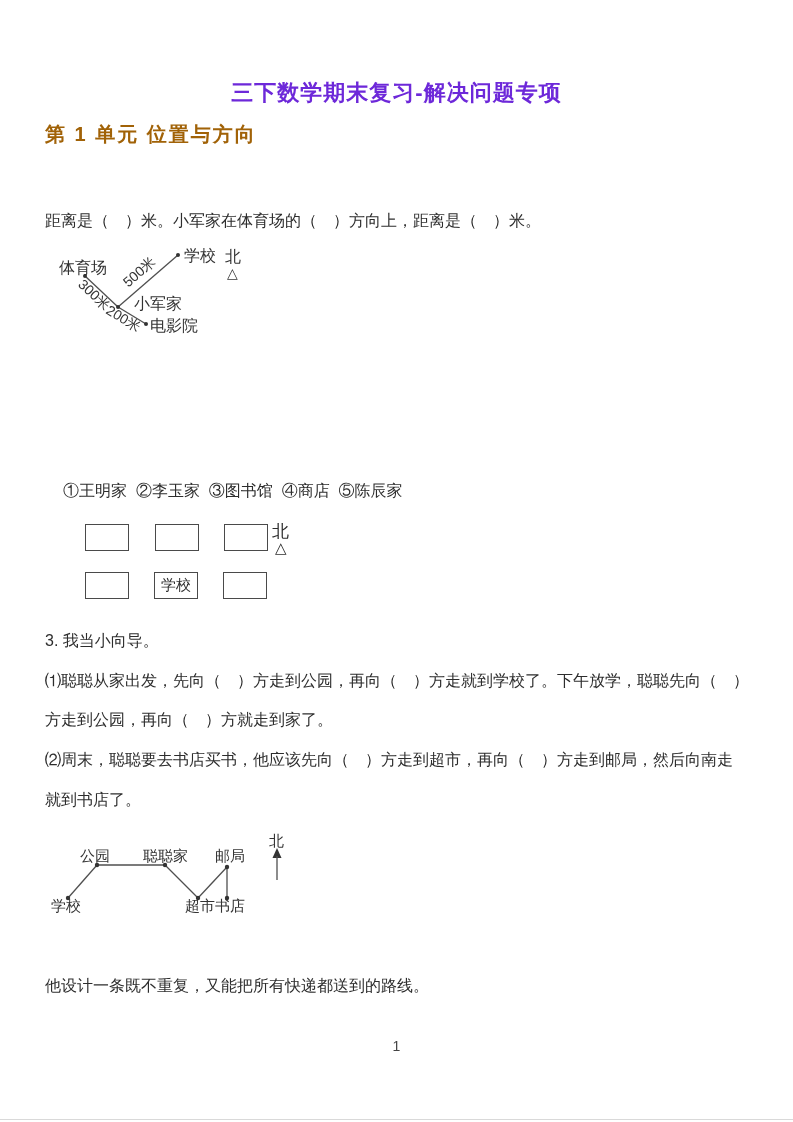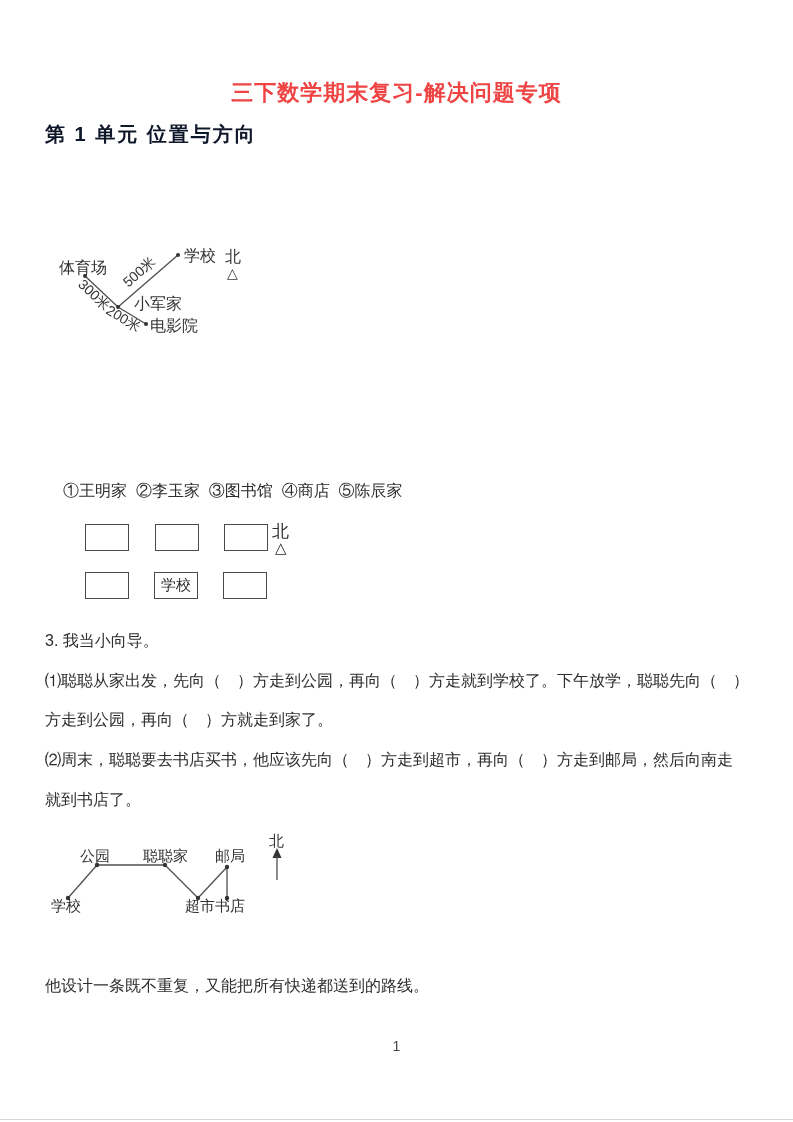--- a/index.html
+++ b/index.html
@@ -8,28 +8,28 @@
     width:793px;height:1122px;
     background:#ffffff;
     font-family:"Liberation Sans", sans-serif;
     color:#2d2d2d;
     overflow:hidden;
   }
   .doc-title{
     position:absolute;top:78px;left:0;right:0;
     text-align:center;
     font-size:22px;font-weight:bold;
-    color:#ef4444;
+    color:#6d28d9;
     letter-spacing:1px;
     white-space:pre;
   }
   .section-header{
     position:absolute;top:121px;left:45px;
     font-size:20px;font-weight:bold;
-    color:#0f172a;
+    color:#a16207;
     letter-spacing:2px;
     white-space:pre;
   }
   .tline{
     position:absolute;left:45px;
     font-size:16px;line-height:20px;
     white-space:pre;
     color:#2d2d2d;
   }
   .indent{left:63px;}
@@ -57,20 +57,21 @@
 </style>
 </head>
 <body>
 
 <div class="page">
 
   <div class="doc-title">三下数学期末复习-解决问题专项</div>
 
   <div class="section-header">第 1 单元 位置与方向</div>
 
+  <div class="tline" style="top:211px">距离是（　）米。小军家在体育场的（　）方向上，距离是（　）米。</div>
 
   <svg class="diagram-svg" style="left:45px;top:243px" width="215" height="95" viewBox="0 0 215 95">
     <line x1="40" y1="33" x2="73" y2="64"></line>
     <line x1="73" y1="64" x2="133" y2="12"></line>
     <line x1="73" y1="64" x2="101" y2="81"></line>
     <circle cx="40" cy="33" r="2" fill="#333"></circle>
     <circle cx="133" cy="12" r="2" fill="#333"></circle>
     <circle cx="73" cy="64" r="2" fill="#333"></circle>
     <circle cx="101" cy="81" r="2" fill="#333"></circle>
     <text x="14" y="30" font-size="16">体育场</text>

